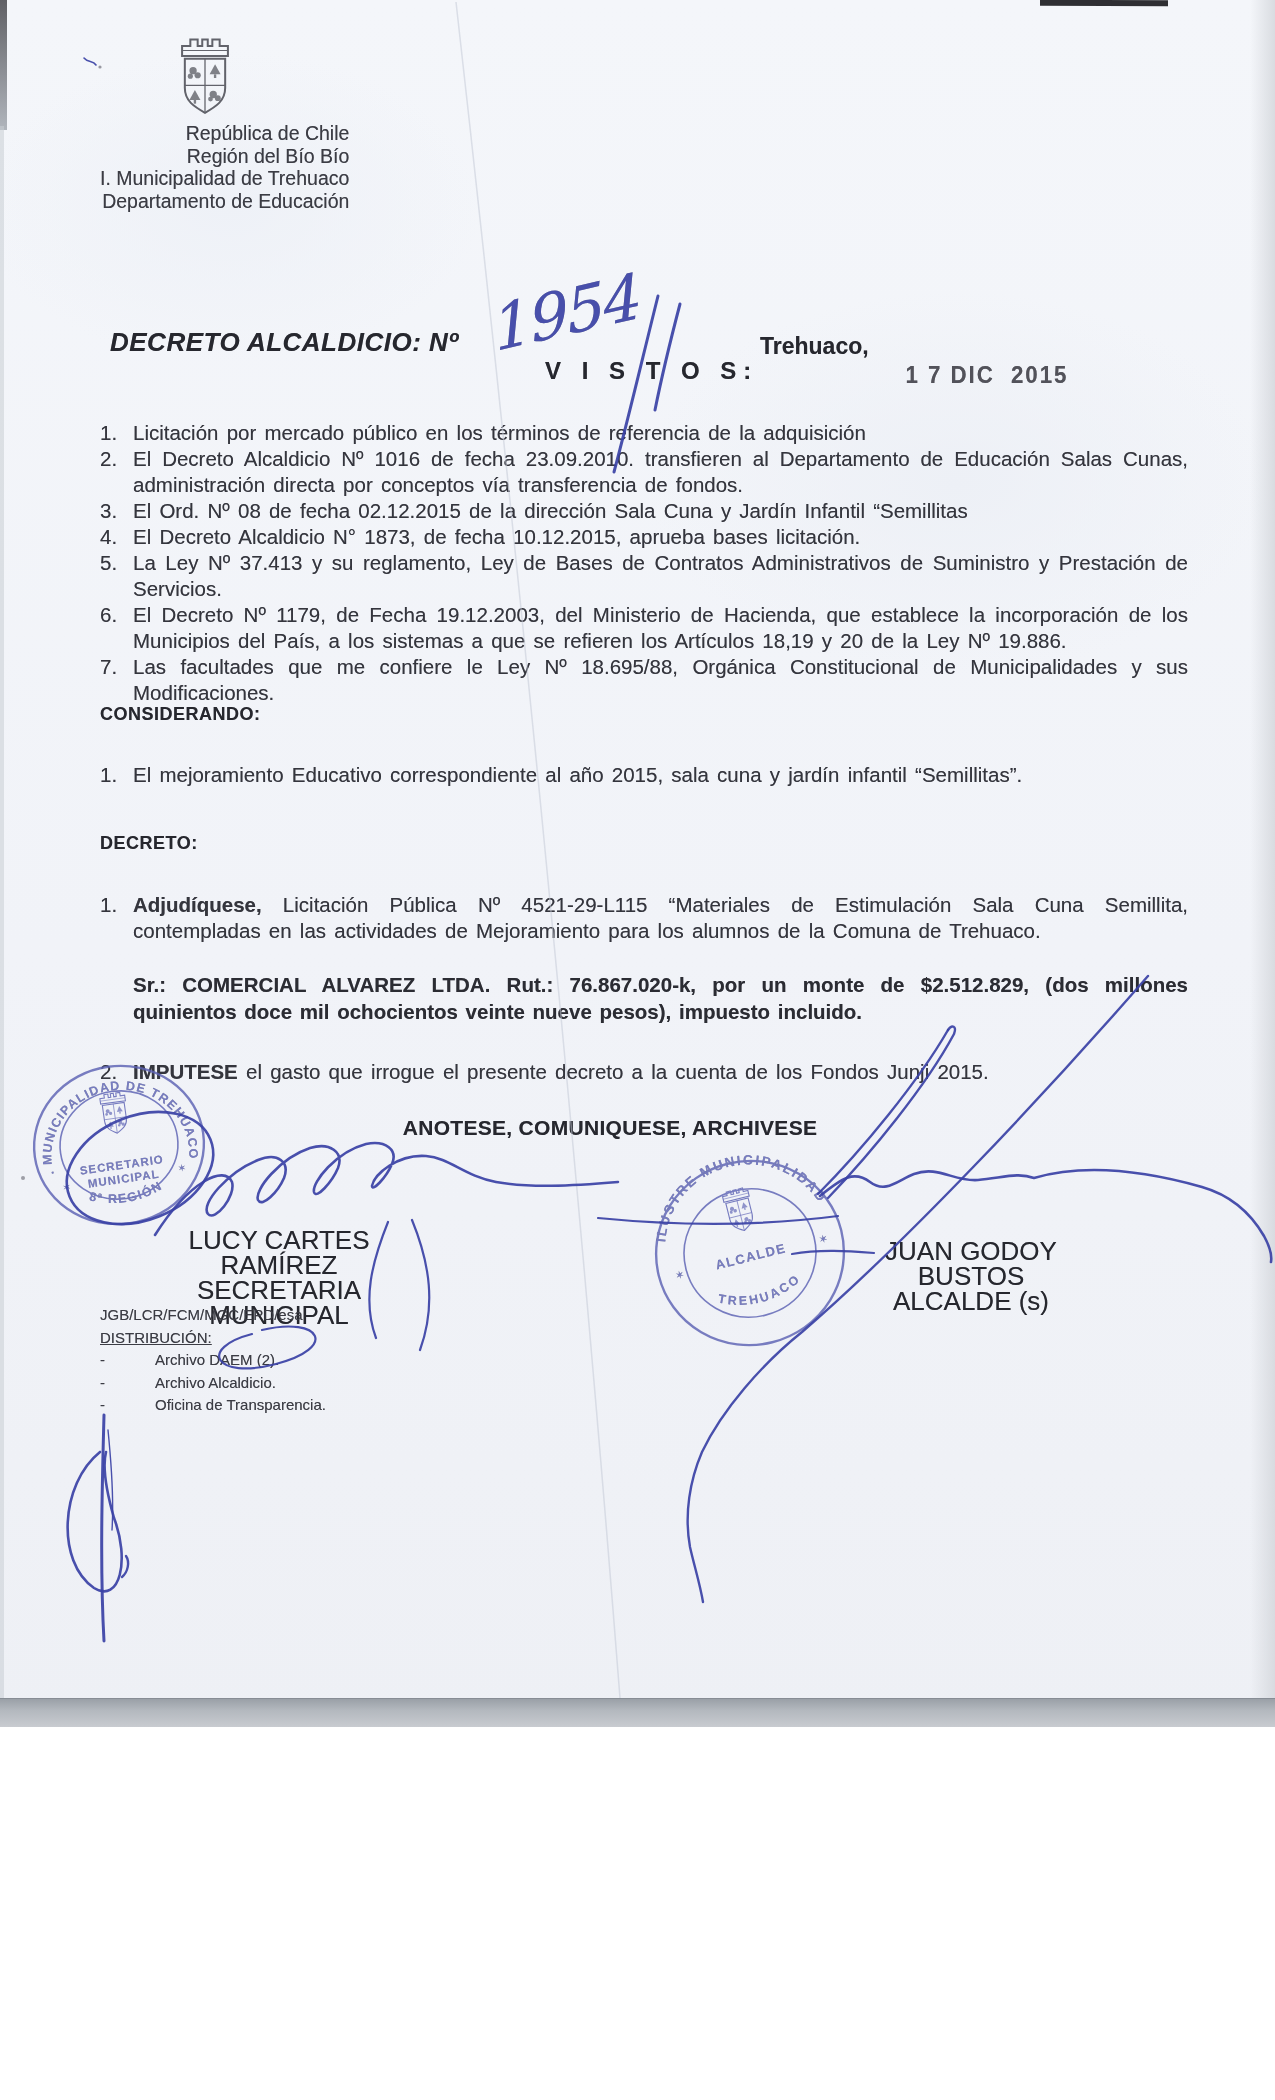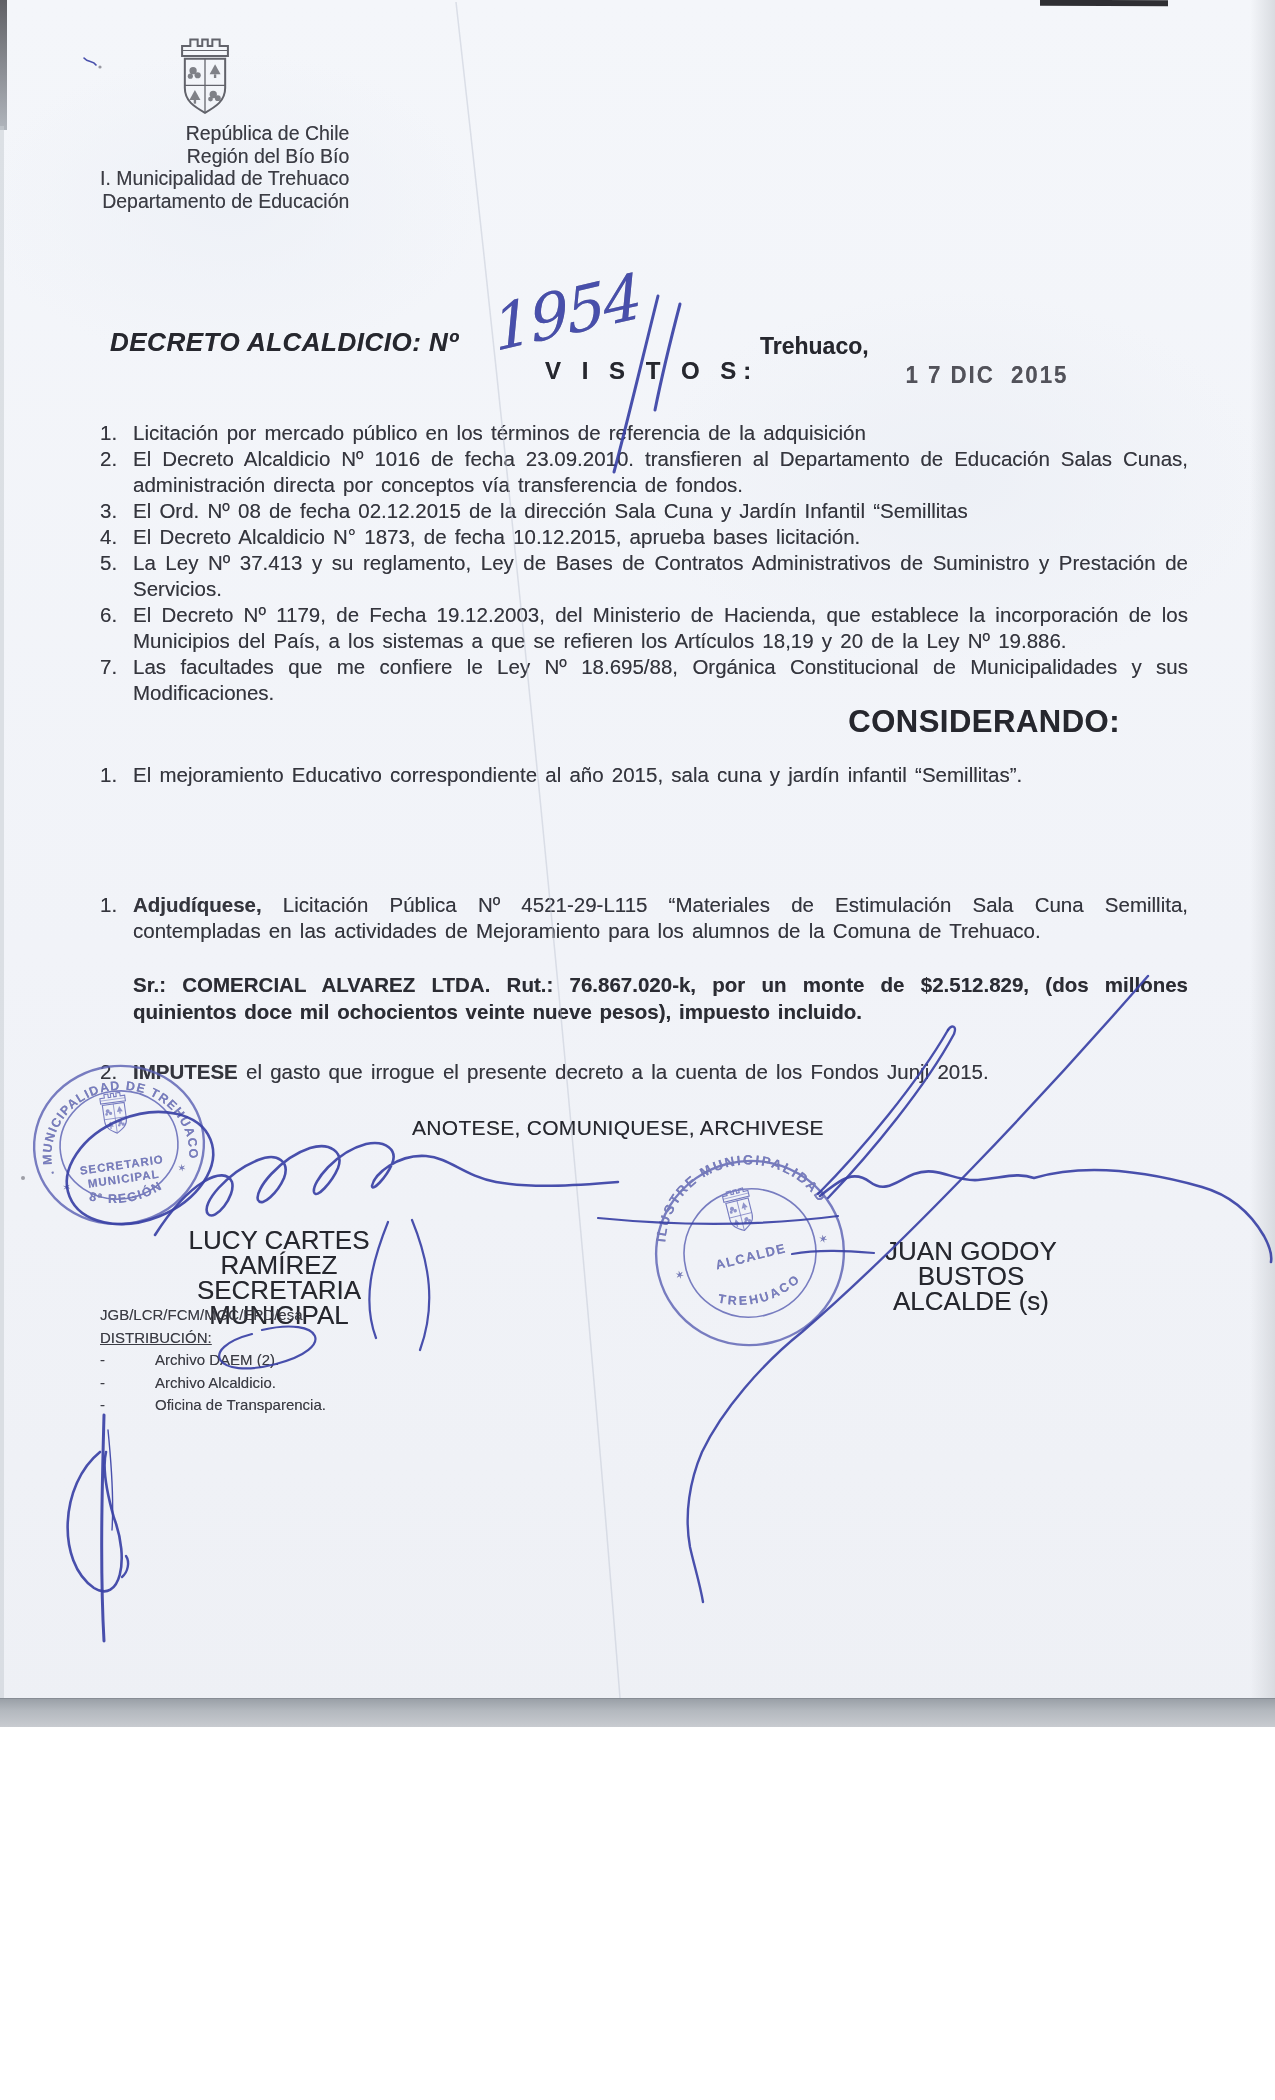--- a/index.html
+++ b/index.html
@@ -25,29 +25,29 @@
        transform:rotate(-13deg) skewX(-8deg);}
   .place{left:760px;top:333px;font-size:23px;font-weight:bold;color:#26272e;}
   .vistos-h{left:545px;top:357px;font-size:24px;font-weight:bold;letter-spacing:7px;color:#26272e;}
   .date-stamp{left:903px;top:362px;font-size:23px;font-weight:bold;letter-spacing:2px;
        color:#45454d;white-space:pre;transform:scaleY(1.06) scaleX(.97);opacity:.92;}
   .list{font-size:20.5px;line-height:26px;}
   .li{display:flex;}
   .li .n{width:33px;flex:none;}
   .li .t{flex:1;text-align:justify;text-align-last:left;word-spacing:2.5px;}
   .vistos-list{left:100px;top:420px;width:1088px;}
-  .heading{left:100px;width:1020px;text-align:right;font-size:31px;font-weight:bold;
+  .heading{left:100px;width:1020px;text-align:left;font-size:18px;font-weight:bold;
        color:#26272e;letter-spacing:.5px;}
   .cons-item{left:100px;top:762px;width:1088px;}
   .dec-item1{left:100px;top:892px;width:1088px;}
   .award{left:133px;top:971px;width:1055px;font-size:20.5px;line-height:27px;
        font-weight:bold;text-align:justify;text-align-last:left;word-spacing:2px;color:#2b2c33;}
   .dec-item2{left:100px;top:1059px;width:1088px;}
-  .closing{left:108px;top:1116px;width:1020px;text-align:center;font-size:21px;
-       font-weight:normal;color:#26272e;letter-spacing:.3px;}
+  .closing{left:100px;top:1116px;width:1020px;text-align:center;font-size:21px;
+       font-weight:bold;color:#26272e;letter-spacing:.3px;}
   .sig-name{font-size:26px;font-weight:normal;line-height:25px;text-align:center;color:#26272e;}
   .lucy{left:148px;top:1228px;width:262px;}
   .juan{left:850px;top:1239px;width:242px;}
   .footer{left:100px;top:1304px;font-size:15px;line-height:22.5px;color:#3b3c44;}
   .footer .dist{font-weight:normal;text-decoration:underline;}
   .drow{display:flex;}
   .drow .dash{width:55px;flex:none;}
   .band{left:0;top:1698px;width:1275px;height:28px;
        background:linear-gradient(180deg,#9aa0a7 0%,#b3b8be 40%,#c8cbd0 100%);
        border-top:1px solid #878d95;}
@@ -150,20 +150,21 @@
   </div>
 
   <div class="abs heading" style="top:704px">CONSIDERANDO:</div>
   <div class="abs list cons-item">
     <div class="li">
       <span class="n">1.</span>
       <div class="t">El mejoramiento Educativo correspondiente al año 2015, sala cuna y jardín infantil “Semillitas”.</div>
     </div>
   </div>
 
+  <div class="abs heading" style="top:833px">DECRETO:</div>
   <div class="abs list dec-item1">
     <div class="li">
       <span class="n">1.</span>
       <div class="t"><b>Adjudíquese,</b><span> Licitación Pública Nº 4521-29-L115 “Materiales de Estimulación Sala Cuna Semillita, contempladas en las actividades de Mejoramiento para los alumnos de la Comuna de Trehuaco.</span></div>
     </div>
   </div>
   <div class="abs award">Sr.: COMERCIAL ALVAREZ LTDA. Rut.: 76.867.020-k, por un monte de $2.512.829, (dos millones quinientos doce mil ochocientos veinte nueve pesos), impuesto incluido.</div>
   <div class="abs list dec-item2">
     <div class="li">
       <span class="n">2.</span>

